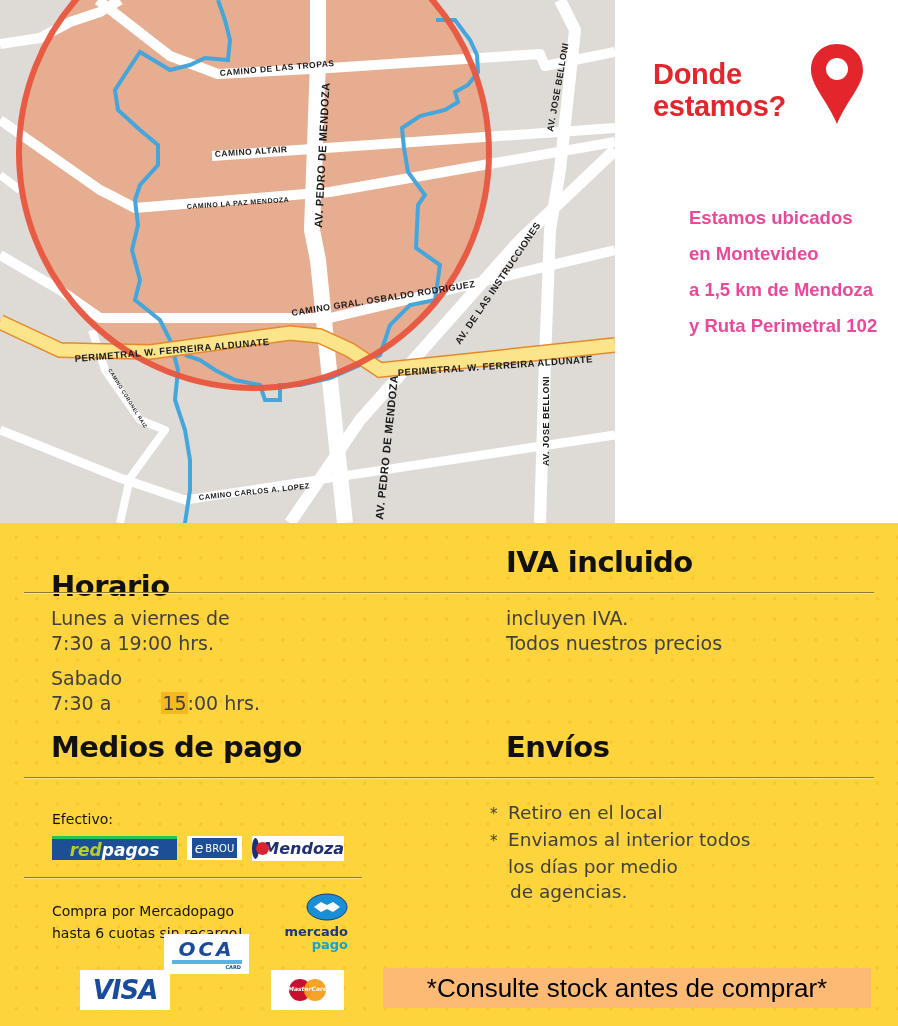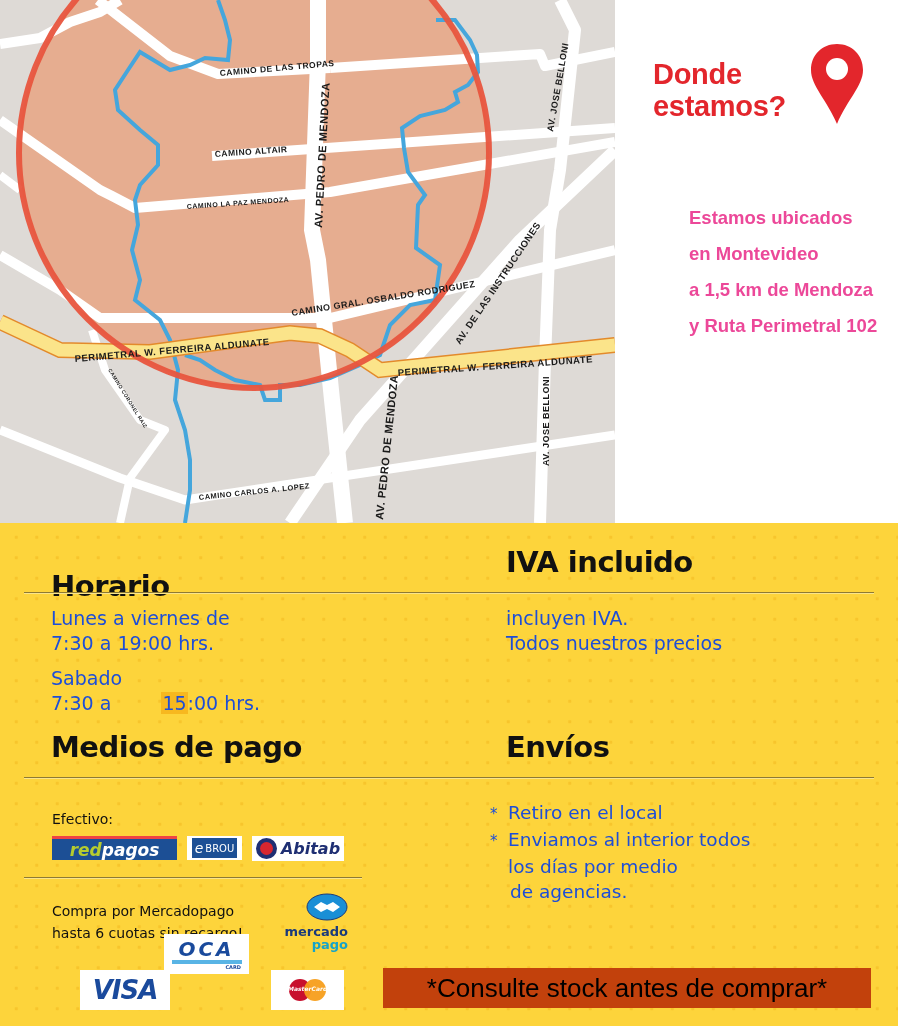--- a/index.html
+++ b/index.html
@@ -14,28 +14,28 @@
   #side .title { position: absolute; left: 38px; top: 58px; color: #e3262c; font-family: "Liberation Sans", sans-serif; font-weight: bold; font-size: 29px; line-height: 32px; letter-spacing: -0.3px; }
   #side .pin { position: absolute; left: 194px; top: 42px; }
   #side .addr { position: absolute; left: 38px; top: 200px; font-family: "Liberation Sans", sans-serif; font-weight: bold; font-size: 18.5px; line-height: 36px; color: #ec4899; margin-left: 36px; }
 
   #info { position: absolute; left: 0; top: 523px; width: 898px; height: 503px;
           background-color: #fdd43b;
           background-image: radial-gradient(circle, #f7c52c 1.6px, transparent 2px);
           background-size: 20.5px 20.5px; background-position: 6px 4px; }
   .h { position: absolute; font-family: "DejaVu Sans", sans-serif; font-weight: bold; font-size: 29px; color: #111; letter-spacing: -0.5px; }
   .rule { position: absolute; height: 2px; background: #8e7a34; border-bottom: 1px solid #fbe58b; }
-  .txt { position: absolute; font-family: "DejaVu Sans", sans-serif; font-size: 19px; color: #1d4ed8; line-height: 25px; }
+  .txt { position: absolute; font-family: "DejaVu Sans", sans-serif; font-size: 19px; color: #404040; line-height: 25px; }
   .small { position: absolute; font-family: "DejaVu Sans", sans-serif; font-size: 14px; color: #111; line-height: 22px; }
   .hl { background: #f7b81f; padding: 0 1px; margin-left: 44px; }
   .list-item { display: block; white-space: nowrap; }
   .bullet { display: inline-block; width: 18px; font-size: 15px; }
 
   .logo { position: absolute; background: #fff; display: flex; align-items: center; justify-content: center; overflow: hidden; }
-  .redpagos { left: 52px; top: 836px; width: 125px; height: 24px; background: #1c4f95; border-top: 3px solid #ef4444; font-family: "DejaVu Sans", sans-serif; font-style: italic; font-weight: bold; font-size: 17px; align-items: flex-end; }
+  .redpagos { left: 52px; top: 836px; width: 125px; height: 24px; background: #1c4f95; border-top: 3px solid #22c55e; font-family: "DejaVu Sans", sans-serif; font-style: italic; font-weight: bold; font-size: 17px; align-items: flex-end; }
   .redpagos .a { color: #b6cc2f; } .redpagos .b { color: #fff; }
   .brou { left: 187px; top: 836px; width: 55px; height: 24px; background: #fff; }
   .brou .inner { background: #1c4f95; color: #fff; font-size: 10px; font-family: "DejaVu Sans", sans-serif; padding: 2px 3px; display: flex; align-items: center; gap: 2px; }
   .brou .e { font-size: 14px; font-style: italic; }
   .abitab { left: 252px; top: 836px; width: 92px; height: 25px; gap: 4px; }
   .abitab .circ { width: 21px; height: 21px; border-radius: 50%; background: #1f2f73; border: 2px solid #1f2f73; position: relative; }
   .abitab .circ::after { content: ""; position: absolute; left: 2px; top: 2px; width: 13px; height: 13px; border-radius: 50%; background: #d7262f; }
   .abitab .word { color: #1f2f73; font-family: "DejaVu Sans", sans-serif; font-weight: bold; font-style: italic; font-size: 16px; }
 
   .visa { left: 51px; top: 970px; width: 90px; height: 40px; color: #1a4a9c; font-family: "DejaVu Sans", sans-serif; font-weight: bold; font-style: italic; font-size: 26px; letter-spacing: -1px; margin-left: 29px; }
@@ -47,21 +47,21 @@
   .mc .r, .mc .o { width: 22px; height: 22px; border-radius: 50%; position: absolute; top: 9px; }
   .mc .r { left: 18px; background: #c8102e; }
   .mc .o { left: 33px; background: #f79e1b; opacity: 0.95; }
   .mc .t { position: absolute; top: 15px; left: 17px; font-size: 6px; color: #fff; font-style: italic; font-weight: bold; font-family: "DejaVu Sans", sans-serif; }
 
   .mp { position: absolute; left: 278px; top: 893px; width: 70px; height: 62px; text-align: right; }
   .mp .icon { margin: 0 auto; width: 42px; height: 28px; }
   .mp .m1 { font-family: "DejaVu Sans", sans-serif; font-weight: bold; font-size: 13px; color: #1a3a7c; line-height: 13px; }
   .mp .m2 { font-family: "DejaVu Sans", sans-serif; font-weight: bold; font-size: 13px; color: #16a3c8; line-height: 13px; }
 
-  .stock { position: absolute; left: 383px; top: 968px; width: 488px; height: 40px; background: #c2410c; font-family: "Liberation Sans", sans-serif; font-size: 26px; color: #000; display: flex; align-items: center; justify-content: center; }
+  .stock { position: absolute; left: 383px; top: 968px; width: 488px; height: 40px; background: #fdba74; font-family: "Liberation Sans", sans-serif; font-size: 26px; color: #000; display: flex; align-items: center; justify-content: center; }
 </style>
 </head>
 <body>
 
 <div id="map">
   <svg width="615" height="523" viewBox="0 0 615 523">
 
     <circle cx="254" cy="153" r="235" fill="#e6ad90"></circle>
 
     <g stroke="#ffffff" fill="none" stroke-linecap="butt" stroke-linejoin="round">
@@ -151,21 +151,21 @@
     <span class="b">pagos</span>
 </div>
 <div class="logo brou">
   <div class="inner">
       <span class="e">e</span>
       <span>BROU</span>
     </div>
 </div>
 <div class="logo abitab">
   <div class="circ"></div>
-  <span class="word">Abitab</span>
+  <span class="word">Mendoza</span>
 </div>
 
 <div class="rule" style="left:24px; top:877px; width:338px;"></div>
 
 <div class="small" style="left:52px; top:900px;">
   <div>Compra por Mercadopago</div>
   <div>hasta 6 cuotas sin recargo!</div>
 </div>
 <div class="mp">
   <svg class="icon" viewBox="0 0 42 28">

